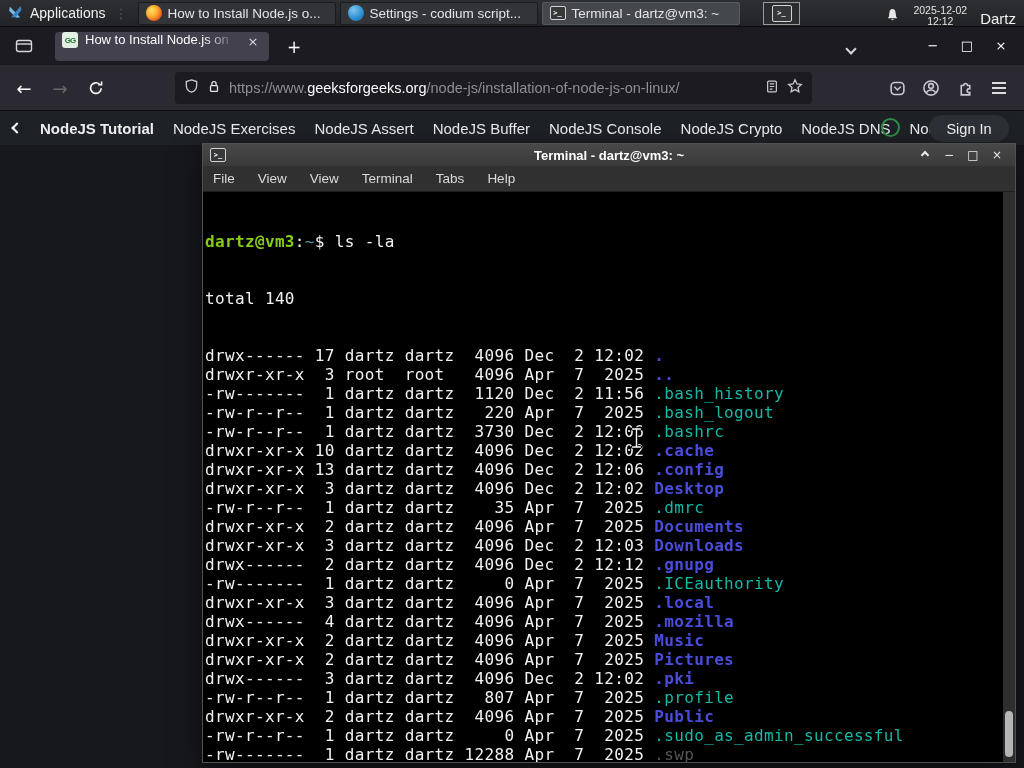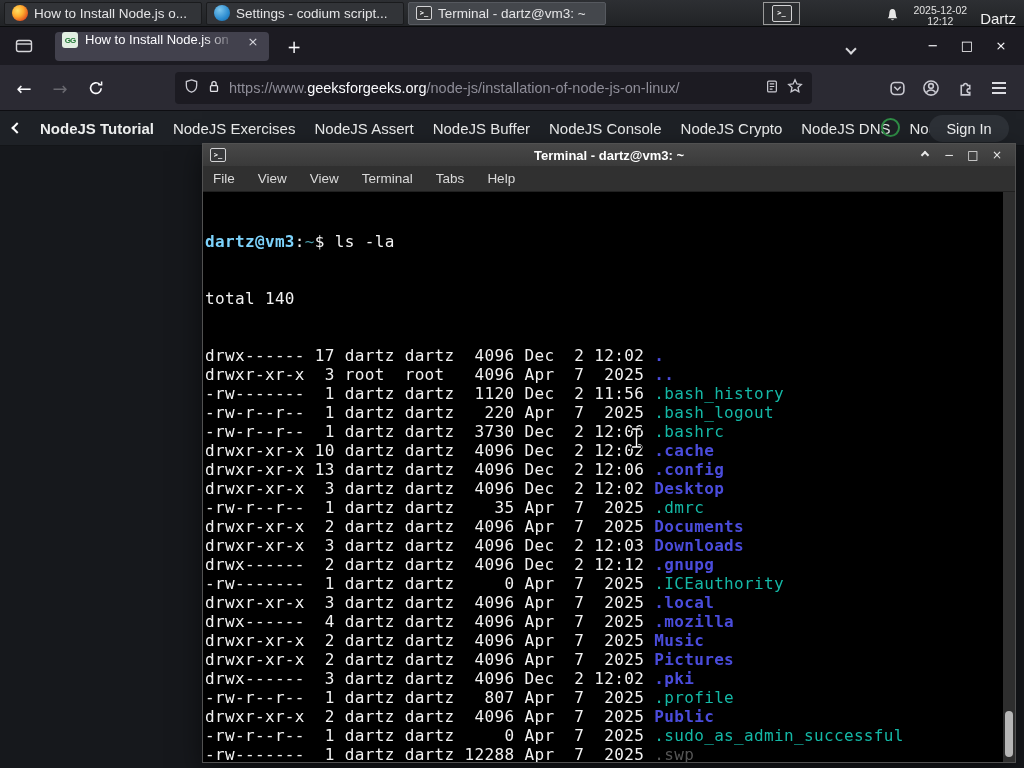--- a/index.html
+++ b/index.html
@@ -61,37 +61,47 @@
 
 #terminal{position:absolute;left:202px;top:143px;width:814px;height:620px;border:1px solid #515151;background:#000;box-shadow:0 8px 26px rgba(0,0,0,.55);z-index:30}
 .tbar{position:relative;height:22px;background:linear-gradient(#484848,#3a3a3a);display:flex;align-items:center;padding:0 7px}
 .ttitle{position:absolute;left:0;right:0;text-align:center;font-size:13px;font-weight:bold;color:#ffffff}
 .tbtns{position:absolute;right:6px;top:0;height:22px;display:flex;align-items:center}
 .tbtn{width:24px;height:22px;display:flex;align-items:center;justify-content:center;color:#e8e8e8;font-size:12px;font-family:"DejaVu Sans",sans-serif}
 .tbtn .chev{width:6px;height:6px;border-color:#e8e8e8}
 .tmenu{height:26px;background:#303030;border-bottom:1px solid #202020;display:flex;align-items:center;gap:23px;padding-left:10px;font-size:13.5px;color:#dadada}
 .tbody{position:relative;height:570px;background:#000;padding:2px 14px 0 2px;font-family:"DejaVu Sans Mono","Liberation Mono",monospace;font-size:16px;letter-spacing:.35px;line-height:19px;color:#f2f2f2;white-space:pre;overflow:hidden}
 .tline{height:19px}
-.p-user{color:#7dd3fc;font-weight:bold}
+.p-user{color:#84cc16;font-weight:bold}
 .p-cwd{color:#4a9aa8}
 .n-dir{color:#4a4cdc;font-weight:bold}
 .n-dim{color:#555555}
 .n-file{color:#14b8a6}
 .tgutter{position:absolute;right:0;top:0;width:12px;height:570px;background:#2e2e2e}
 .thumb{position:absolute;right:2px;bottom:5px;width:8px;height:46px;background:#b6b6b6;border-radius:4px}
 
 
 #cursor{position:absolute;left:630px;top:427px;z-index:60;pointer-events:none}
 </style>
 </head>
 <body>
 
 <div id="screen">
 
   <div id="panel">
+    <div class="appmenu">
+      <span>
+        <svg width="15" height="15" viewBox="0 0 16 16">
+          <path d="M2 3 L13 14 L8.6 14.6 L1.2 7.2 Z" fill="#7ab9e8"></path>
+          <path d="M13.4 2 L3.4 14 L8.4 14 L14.4 6.4 Z" fill="#3b84c4"></path>
+        </svg>
+      </span>
+      <span class="applabel">Applications</span>
+      <span class="grip">⋮</span>
+    </div>
     <div class="taskbar">
       <div class="task">
         <span class="ticon ff-ball"></span>
         <span class="tlabel">How to Install Node.js o...</span>
       </div>
       <div class="task">
         <span class="ticon cod-ball"></span>
         <span class="tlabel">Settings - codium script...</span>
       </div>
       <div class="task active">

